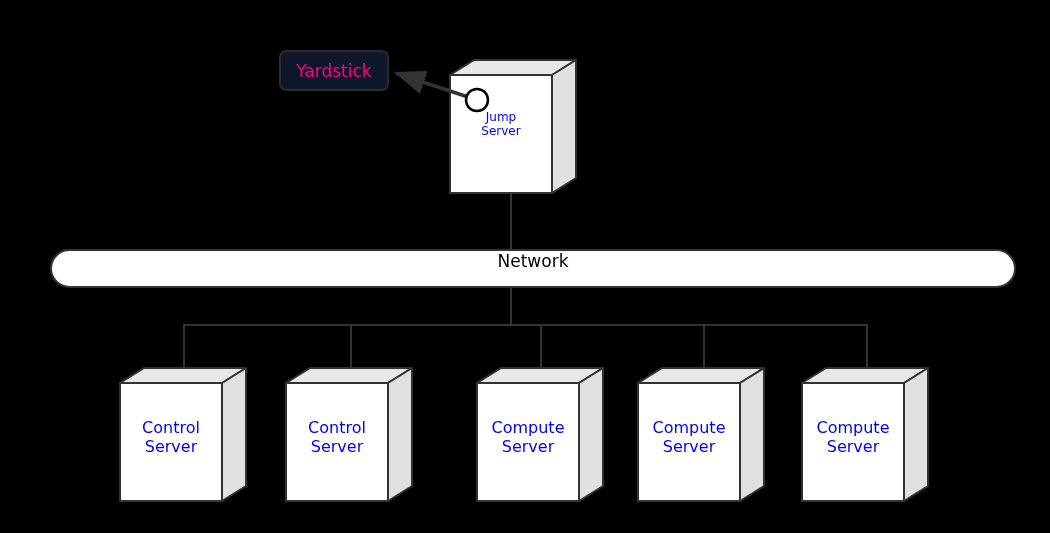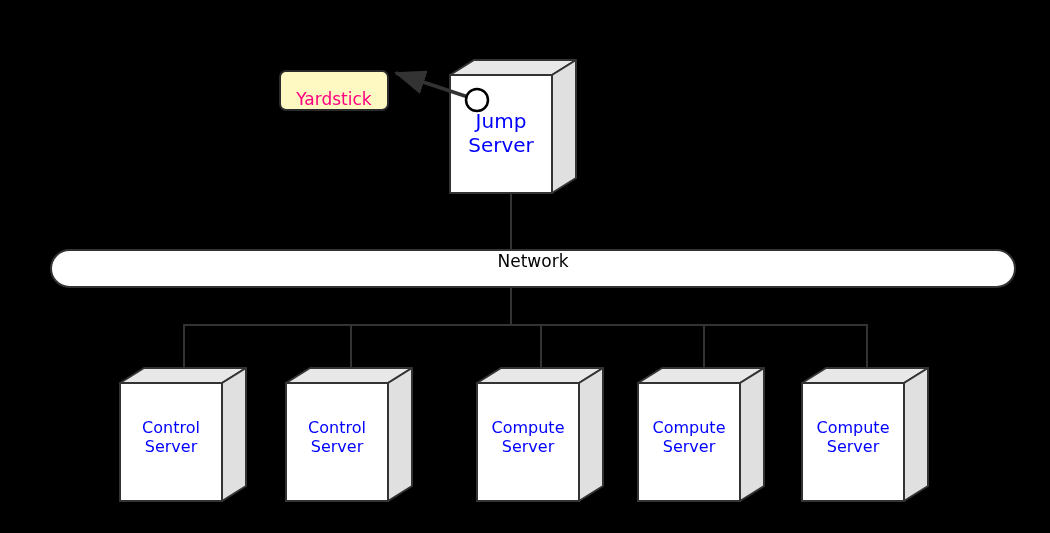--- a/index.html
+++ b/index.html
@@ -47,28 +47,27 @@
   }
   .network-label {
     color: #000000;
     font-size: 17px;
     font-family: "DejaVu Sans", sans-serif;
   }
 
   
   .note-box {
     position: absolute;
-    background: #fef9c3;
+    background: #0f172a;
     border: 2px solid #2b2b2b;
     border-radius: 7px;
     box-sizing: border-box;
     display: flex;
-    align-items: flex-end;
+    align-items: center;
     justify-content: center;
-    margin-top: 20px;
   }
   .note-label {
     color: #ff0080;
     font-size: 17px;
     font-family: "DejaVu Sans", sans-serif;
   }
 
   
   .wire {
     position: absolute;
@@ -96,21 +95,21 @@
 
   <div class="cube" style="left:448px; top:58px; width:132px; height:138px;">
     <svg width="132" height="138" viewBox="0 0 132 138">
 
       <polygon points="2,17 26,2 128,2 104,17" fill="#e8e8e8" stroke="#333333" stroke-width="2" stroke-linejoin="round"></polygon>
 
       <polygon points="104,17 128,2 128,120 104,135" fill="#e0e0e0" stroke="#333333" stroke-width="2" stroke-linejoin="round"></polygon>
 
       <rect x="2" y="17" width="102" height="118" fill="#ffffff" stroke="#333333" stroke-width="2"></rect>
     </svg>
-    <div class="cube-label" style="left:2px; top:52px; width:102px; font-size:20px;"><span>Jump</span><br><span>Server</span></div>
+    <div class="cube-label" style="left:2px; top:52px; width:102px; font-size:12px;"><span>Jump</span><br><span>Server</span></div>
   </div>
 
   <div class="network-bar" style="left:50px; top:249px; width:966px; height:39px;">
     <span class="network-label">Network</span>
   </div>
 
   <div class="wire wire-v" style="left:510px; top:193px; height:58px;"></div>
 
   <div class="wire wire-v" style="left:510px; top:287px; height:38px;"></div>
 

